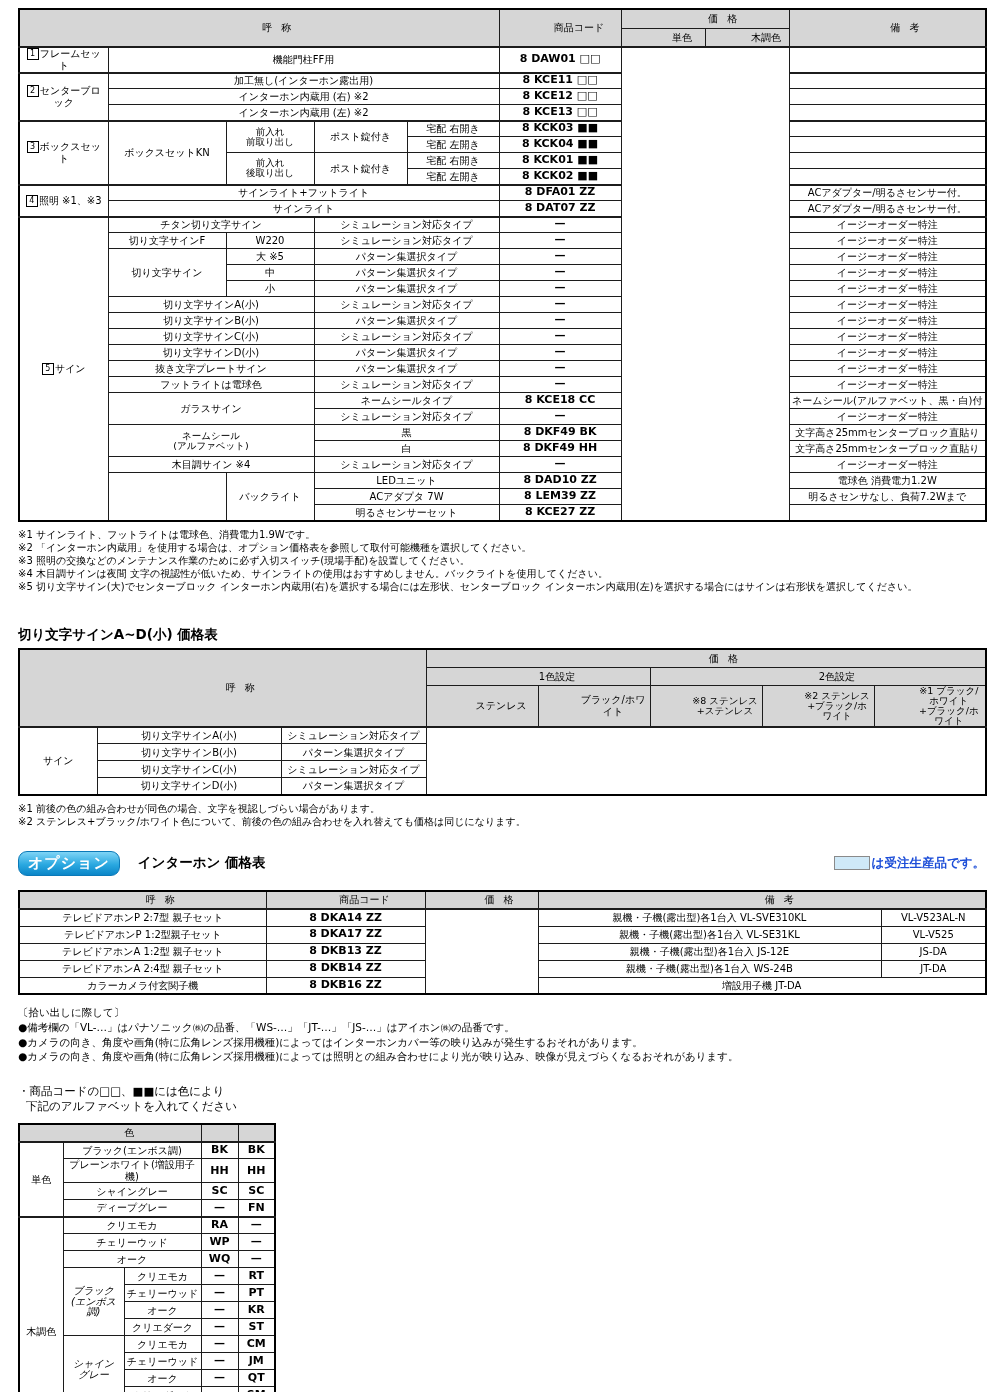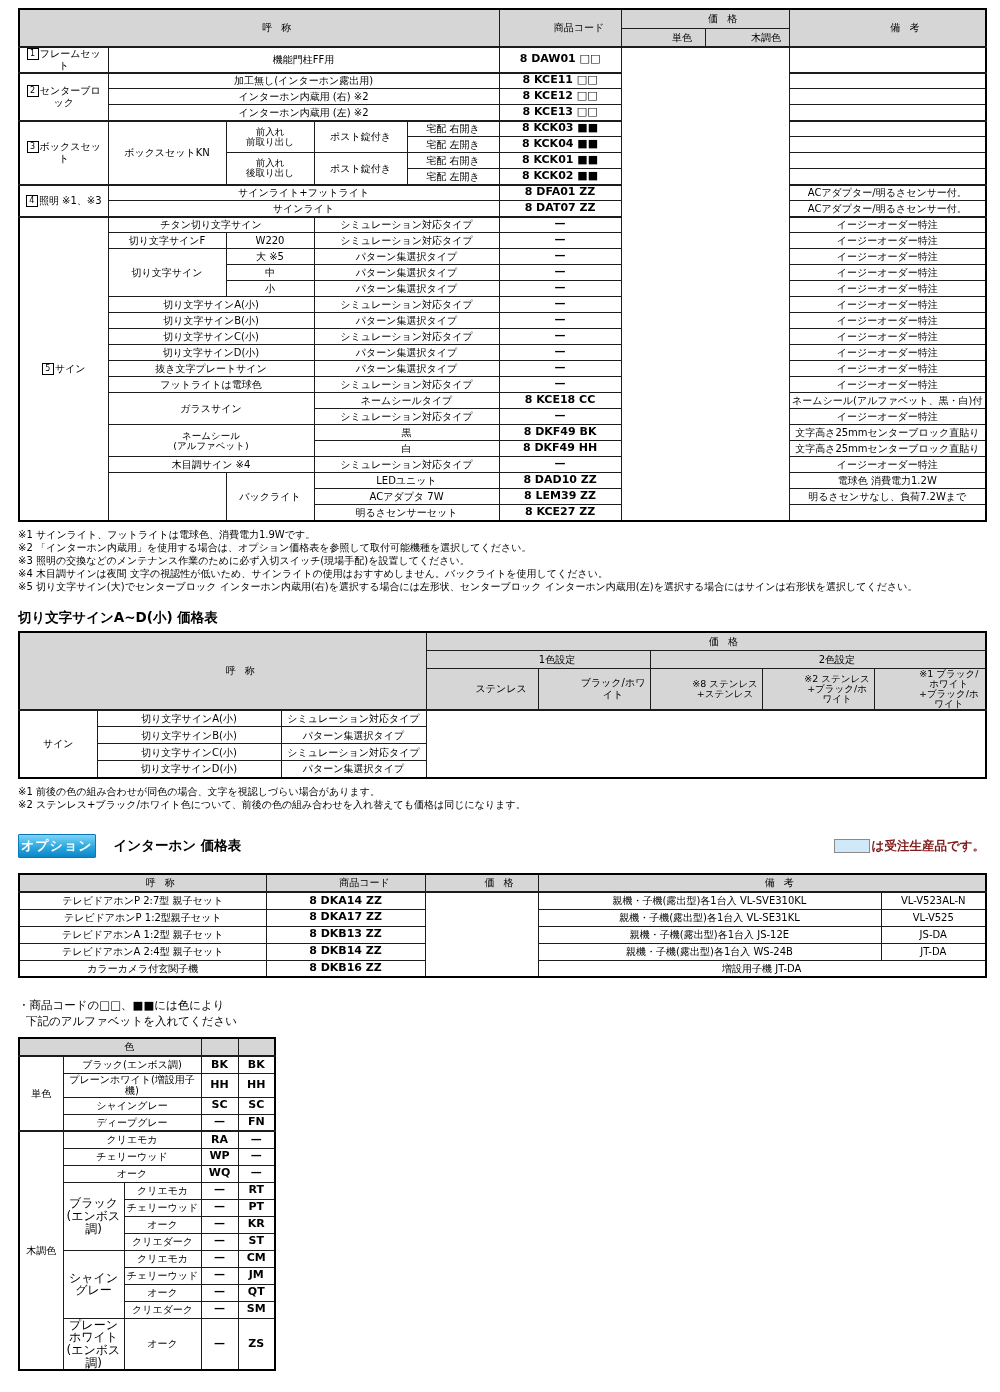--- a/index.html
+++ b/index.html
@@ -20,32 +20,32 @@
   .t2 tbody tr{height:17px;}
   .t3{width:967px;margin-top:6px;}
   .t3 tbody tr{height:17px;}
   .t3 thead tr,.t2 thead tr{height:18px;}
   .t4{width:256px;margin-top:8px;}
   .t4 tbody tr{height:17px;}
   .t4 thead tr{height:18px;}
   .t4 tr.tall{height:24px;}
   .code{font-weight:bold;font-size:11px;}
   .ml{white-space:pre-line;line-height:1.05;font-size:9.5px;}
-  .sub2{white-space:pre-line;line-height:1.05;font-size:12px;}
+  .sub2{white-space:pre-line;line-height:1.05;font-size:10px;font-style:italic;}
   .numbox{display:inline-block;width:10px;height:10px;line-height:10px;border:1px solid #000;
           font-size:8px;text-align:center;margin-right:1px;vertical-align:1px;background:#fff;}
   .notes{margin-top:6px;line-height:1.32;font-size:10px;}
   .notes div{white-space:nowrap;}
-  .ttl{font-weight:bold;font-size:13.5px;margin-top:16px;}
+  .ttl{font-weight:bold;font-size:13.5px;margin-top:33px;}
   .sec3head{display:flex;align-items:center;margin-top:14px;}
   .badge{display:inline-block;background:linear-gradient(180deg,#7fd4f6 0%,#2aa8e0 55%,#0b86c8 100%);
-         border:1px solid #0b79b8;border-radius:1px;color:#fff;font-weight:bold;font-size:13px;
-         padding:2px 2px;letter-spacing:1px;margin-right:6px;}
+         border:1px solid #0b79b8;border-radius:9px;color:#fff;font-weight:bold;font-size:15px;
+         padding:2px 9px;letter-spacing:1px;margin-right:6px;}
   .sec3head .ttl{margin:12px;text-align:right;}
-  .legend{margin-left:auto;display:flex;align-items:center;color:#7f1d1d;font-weight:bold;font-size:12.5px;}
+  .legend{margin-left:auto;display:flex;align-items:center;color:#1d4ed8;font-weight:bold;font-size:12.5px;}
   .lgbox{display:inline-block;width:34px;height:12px;background:#cfe9f8;border:1px solid #8a8a8a;margin-right:2px;}
   .fh{font-size:10.5px;margin-top:10px;line-height:1.4;}
   .note4{margin-top:20px;font-size:11.5px;line-height:1.35;}
   .blankcol{background:#fff;}
   .hsp{letter-spacing:3px;}
 </style>
 </head>
 <body>
 
 <div class="page">
@@ -373,20 +373,26 @@
           <td>JT-DA</td>
         </tr>
 <tr>
           <td>カラーカメラ付玄関子機</td>
           <td class="code">8 DKB16 ZZ</td>
           <td colspan="2">増設用子機  JT-DA</td>
         </tr>
 </tbody>
 </table>
 
+<div class="fh">
+  <div>〔拾い出しに際して〕</div>
+  <div>●備考欄の「VL-…」はパナソニック㈱の品番、「WS-…」「JT-…」「JS-…」はアイホン㈱の品番です。</div>
+  <div>●カメラの向き、角度や画角(特に広角レンズ採用機種)によってはインターホンカバー等の映り込みが発生するおそれがあります。</div>
+  <div>●カメラの向き、角度や画角(特に広角レンズ採用機種)によっては照明との組み合わせにより光が映り込み、映像が見えづらくなるおそれがあります。</div>
+</div>
 
 <div class="note4">
   <div>・商品コードの□□、■■には色により</div>
   <div style="padding-left:8px">下記のアルファベットを入れてください</div>
 </div>
 <table class="t4">
 <colgroup>
         <col style="width:44px">
         <col style="width:61px">
         <col style="width:77px">

